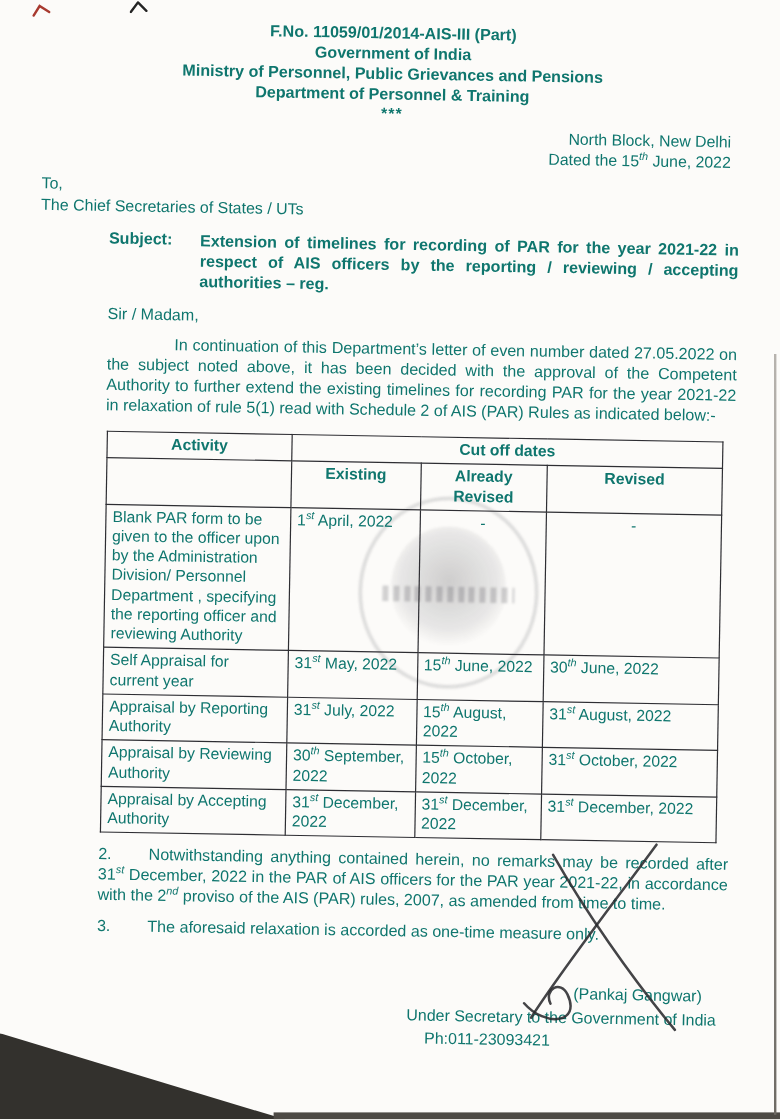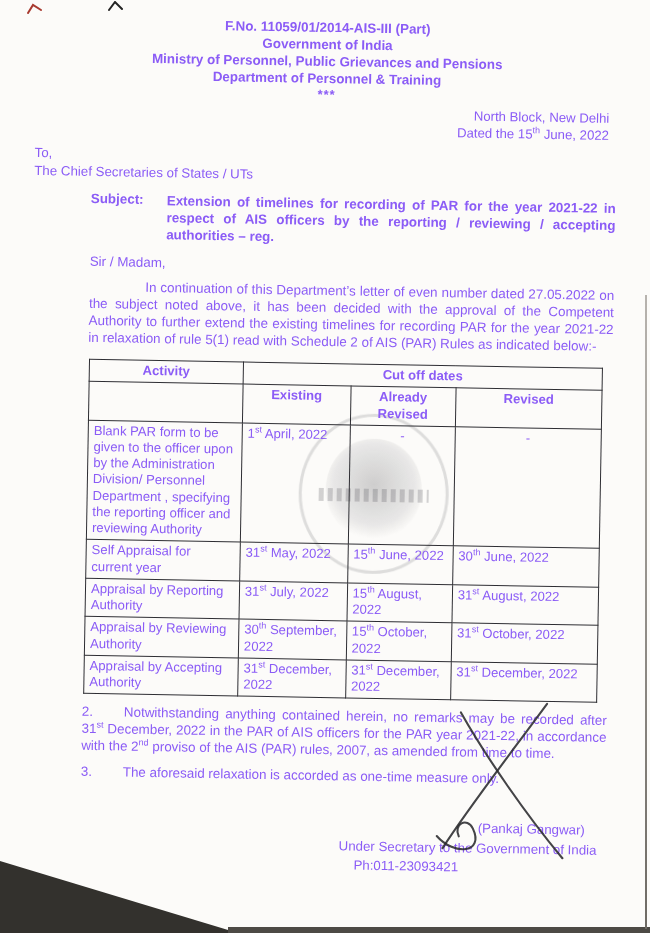--- a/index.html
+++ b/index.html
@@ -1,24 +1,24 @@
 <!DOCTYPE html>
 <html><head>
 <meta charset="utf-8">
 <style>
   * { margin:0; padding:0; box-sizing:border-box; }
   html, body { background:#ffffff; }
   .viewport {
     position:relative; width:650px; height:933px; overflow:hidden;
-    background:#fcfbf9; font-family:"Liberation Sans", sans-serif; color:#8b5cf6;
+    background:#fcfbf9; font-family:"Liberation Sans", sans-serif; color:#0f766e;
   }
   .content { position:absolute; inset:0; padding:20px 38px 0 30px;
     transform:rotate(1deg); transform-origin:50% 45%; }
 
-  sup { font-size:9px; line-height:0; vertical-align:super; }
+  sup { font-size:9px; line-height:0; vertical-align:super;font-style:italic; }
 
   .center { text-align:center; font-weight:bold; }
   .file-no, .org-line { font-size:13.4px; line-height:1.26; }
   .stars { font-size:13px; letter-spacing:1px; line-height:1.1; }
 
   .right-block { text-align:right; font-size:13.2px; margin-top:3px; padding-right:8px; line-height:1.32; }
 
   .to-block { margin-top:9px; font-size:13.3px; line-height:1.4; }
 
   .subject-row { display:flex; margin-top:9px; margin-left:57px; font-weight:bold; font-size:13.4px; }

